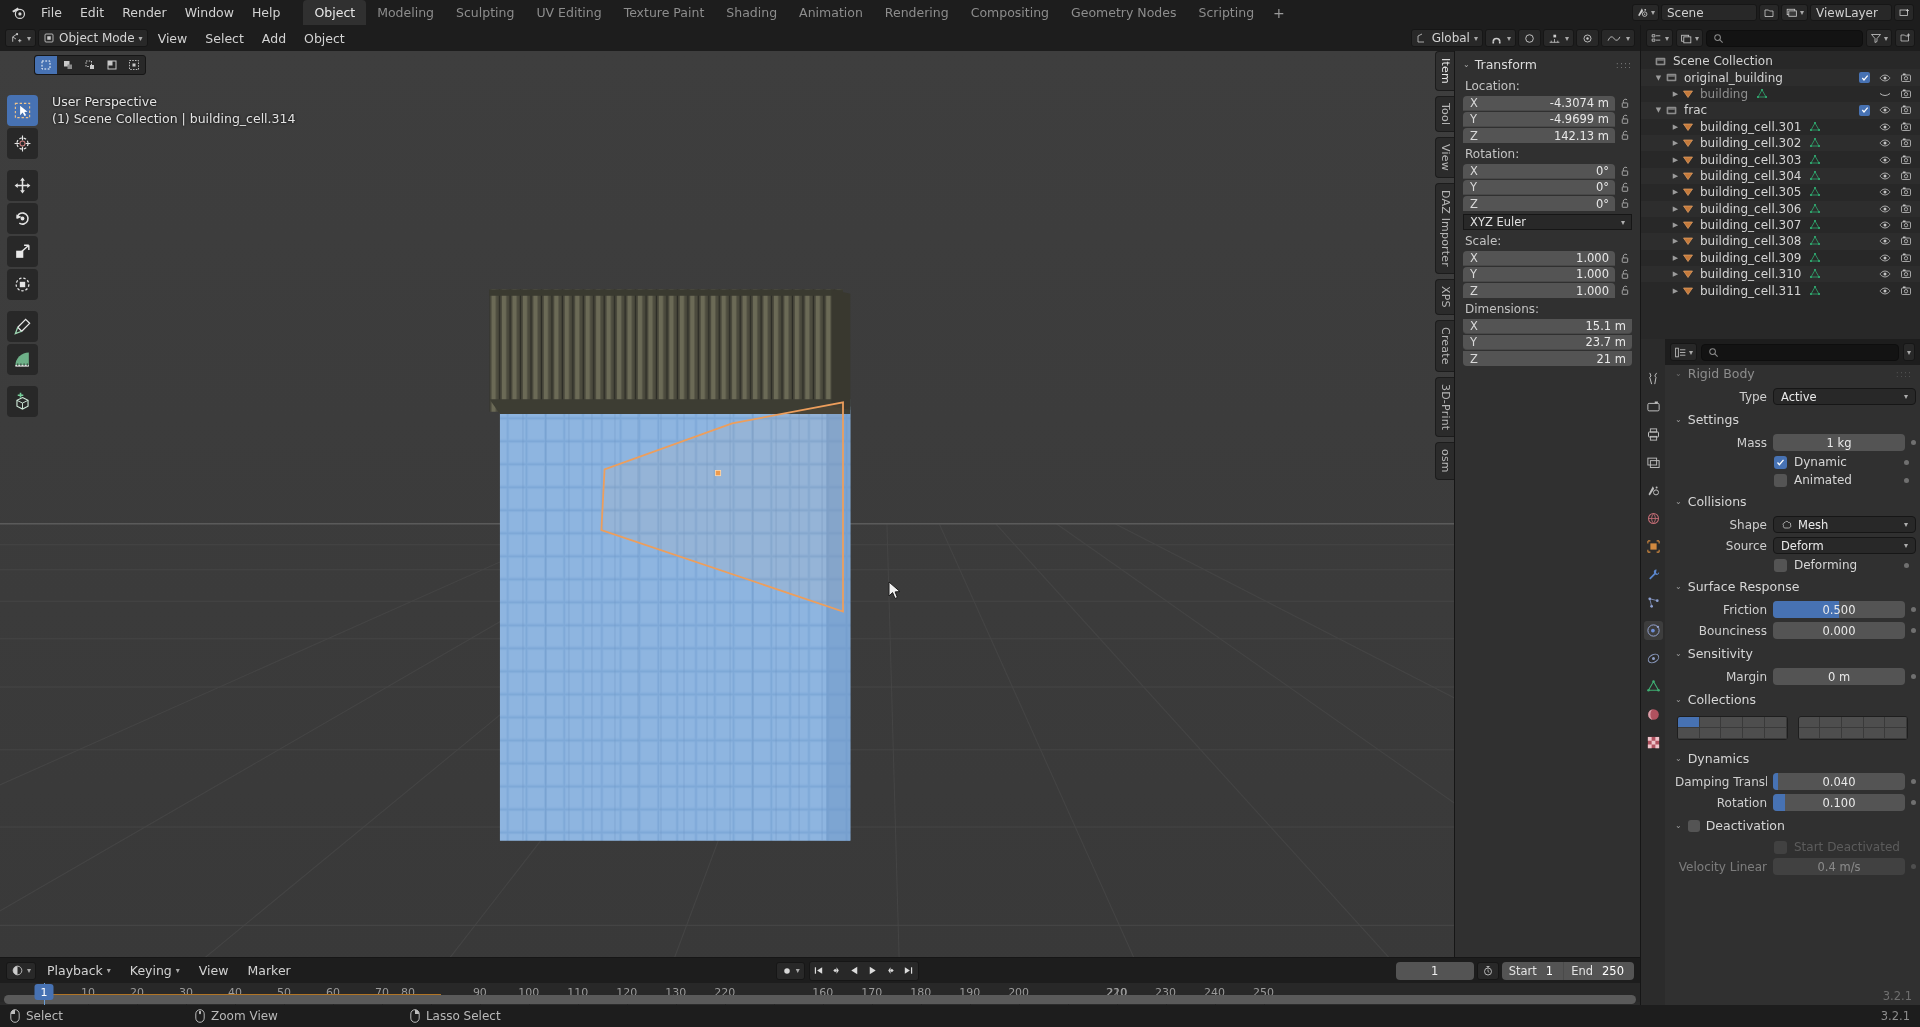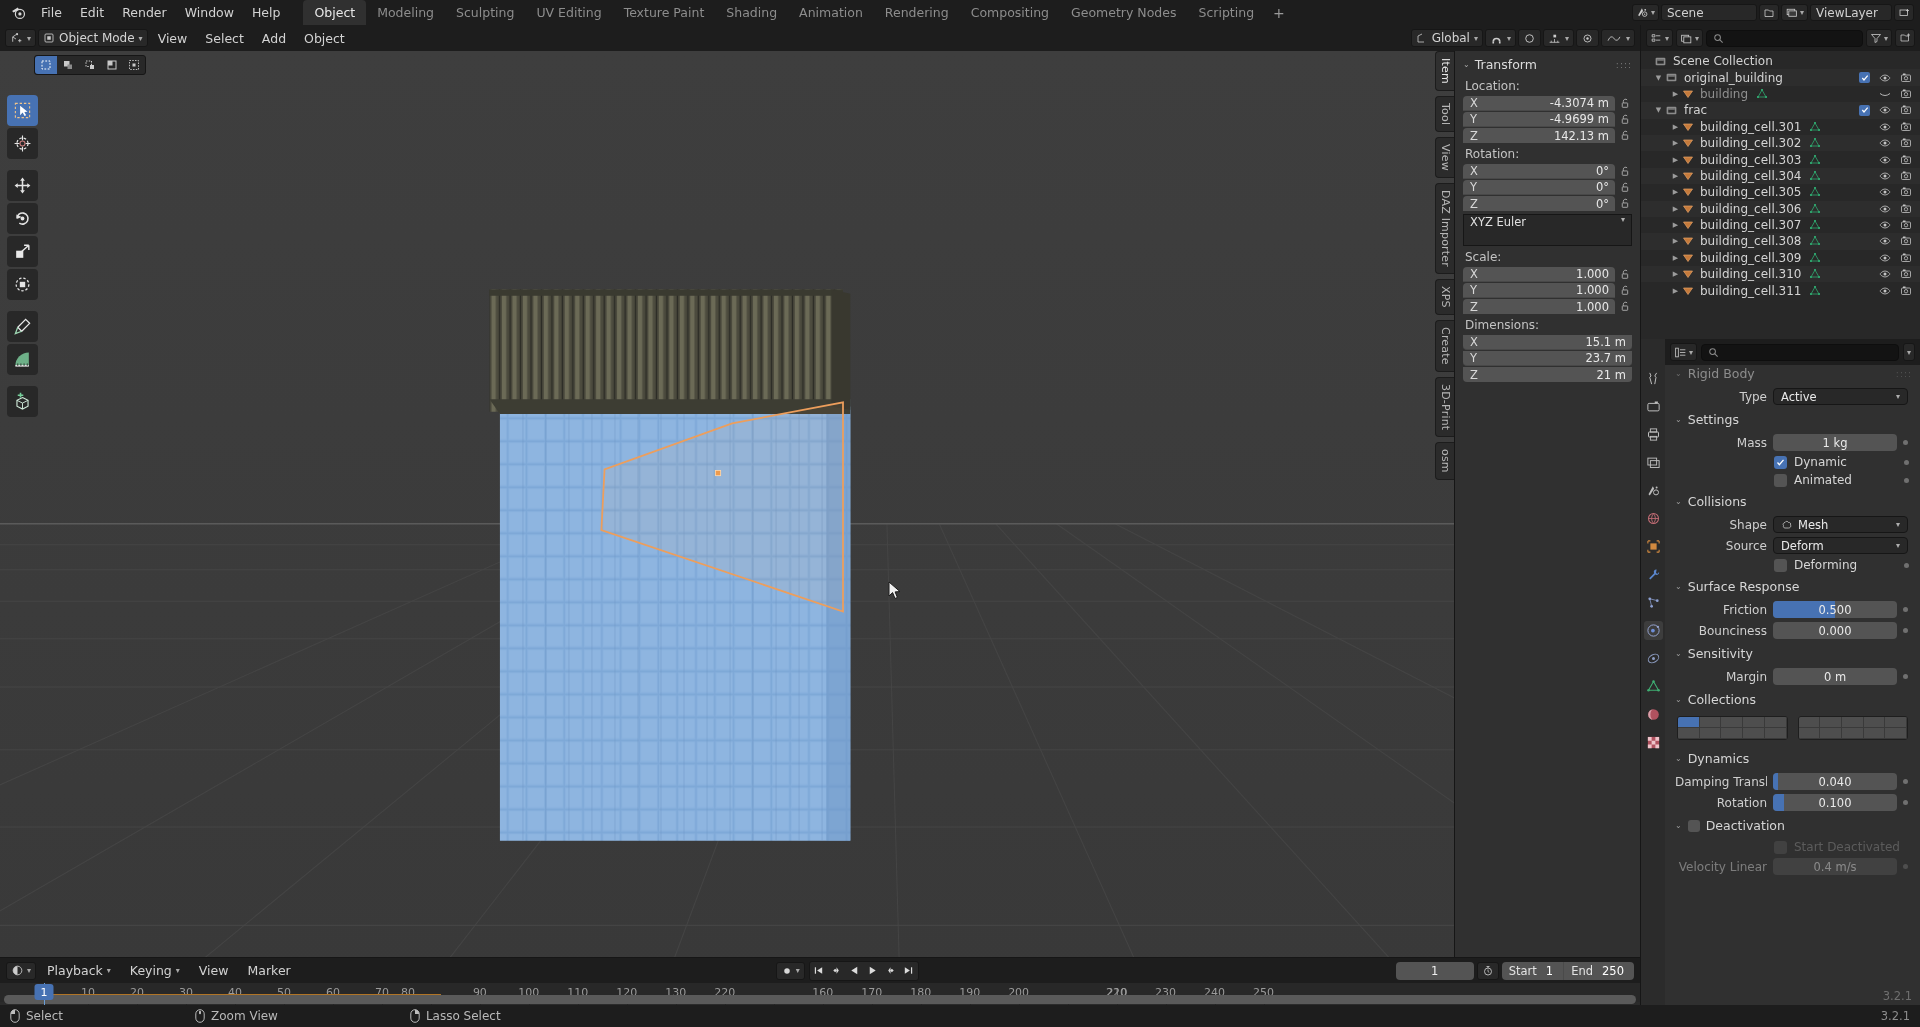--- a/index.html
+++ b/index.html
@@ -116,21 +116,21 @@
     flex: 1 1 auto; height: 15px; background: #545454; border-radius: 0; display:flex;
     align-items:center; padding: 0 6px; font-size: 11.5px; color: #e8e8e8; position: relative;
   }
   .fld .fk { position:absolute; left:7px; color:#d8d8d8; }
   .fld .fv { width:100%; text-align:right; }
   .grp3 .fld:first-child { border-radius: 4px 4px 0 0; }
   .grp3 .fld:last-child { border-radius: 0 0 4px 4px; }
   .grp3 .frow:not(:last-child) .fld { border-bottom: 1px solid #484848; }
   .lockic { width: 13px; height:13px; flex:0 0 13px; opacity: 0.75; }
   .dropfld {
-    height: 32px; background: #282828; border-radius: 0; display:flex; 
+    height: 16px; background: #282828; border-radius: 0; display:flex; align-items:center;
     padding: 0 6px; font-size: 11.5px; color:#e0e0e0; margin: 3px 0 2px 0; border:1px solid #161616;
   }
   .dropfld .chv { margin-left:auto; color:#b0b0b0; font-size:8px; }
 
   
   .rightcol { flex: 0 0 280px; display: flex; flex-direction: column; min-width:0; border-left:1px solid #161616;}
 
   .outliner { flex: 0 0 314px; background: #282828; display:flex; flex-direction: column; min-height:0;}
   .oh { height: 26px; background:#1d1d1d; display:flex; align-items:center; gap:3px; padding: 0 5px; flex:0 0 26px;}
   .oh-btn { height:18px; background:#282828; border:1px solid #161616; border-radius:3px;
@@ -153,21 +153,21 @@
   .ptab { width:19px; height:19px; display:flex;align-items:center;justify-content:center; border-radius:3px;}
   .ptab.active { background: #3d3d3d; }
   .pbody { flex:1 1 auto; min-width:0; position:relative; overflow:hidden; }
   .ph { height:26px; background:#1d1d1d; display:flex;align-items:center; gap:4px; padding: 0 5px;}
   .ph-btn { height:18px;background:#282828;border:1px solid #161616;border-radius:3px;display:flex;align-items:center;padding:0 3px;gap:2px;}
   .psearch { flex:1 1 auto; height:17px; background:#131313;border:1px solid #0e0e0e;border-radius:4px;
              display:flex;align-items:center;padding:0 6px;gap:5px;color:#777;font-size:11.5px;}
   .pcontent { padding: 0 0 0 0; }
   .sec-head { display:flex; align-items:center; gap:6px; padding: 5px 8px 5px 10px; color:#d6d6d6; font-size:12.5px; }
   .sec-head .tri { font-size:8px; color:#9e9e9e; }
-  .prow { display:flex; align-items:center; gap:6px; padding: 2px 12px 2px 10px; }
+  .prow { display:flex; align-items:center; gap:6px; padding: 2px 4px 2px 10px; }
   .prow .plbl { width: 92px; text-align:right; color:#cfcfcf; font-size:12px; flex:0 0 92px; white-space:nowrap; overflow:hidden;}
   .pfield { flex:1 1 auto; height:17px; background:#545454; border-radius:4px; display:flex;
             align-items:center; justify-content:center; font-size:11.5px; color:#eaeaea; position:relative; overflow:hidden;}
   .pfield.dropdown { background:#282828; border:1px solid #161616; justify-content:flex-start; padding: 0 7px; }
   .pfield.dropdown .chv { margin-left:auto; color:#aeaeae; font-size:8px;}
   .pfield .bar { position:absolute; left:0; top:0; bottom:0; background:#4772b3; }
   .pfield .txt { position:relative; z-index:2; }
   .dot { width:5px;height:5px;border-radius:50%;background:#707070; flex:0 0 5px;}
   .cbrow { display:flex; align-items:center; gap:7px; padding: 2px 8px 2px 10px;}
   .cbspace { flex: 0 0 92px; }
@@ -474,20 +474,24 @@
                 <rect x="9" y="9" width="6" height="6" fill="#c9c9c9"></rect>
               </svg>
           </div>
         </div>
 
         <div class="options-pill">
           <span>Options</span>
           <span class="chev">▾</span>
         </div>
 
+        <div class="vp-text">
+          <div>User Perspective</div>
+          <div>(1) Scene Collection | building_cell.314</div>
+        </div>
 
         <div class="toolbar">
           <div class="tool on">
             <svg width="19" height="19" viewBox="0 0 24 24">
                 <rect x="3" y="3" width="18" height="18" fill="none" stroke="#f2c48a" stroke-width="1.4" stroke-dasharray="3 2.4"></rect>
                 <path d="M9 6 L9 18 L12.2 14.6 L14.6 19 L16.6 18 L14.3 13.8 L18.4 13.6 Z" fill="#fff"></path>
               </svg>
           </div>
           <div class="tool">
             <svg width="19" height="19" viewBox="0 0 24 24">

